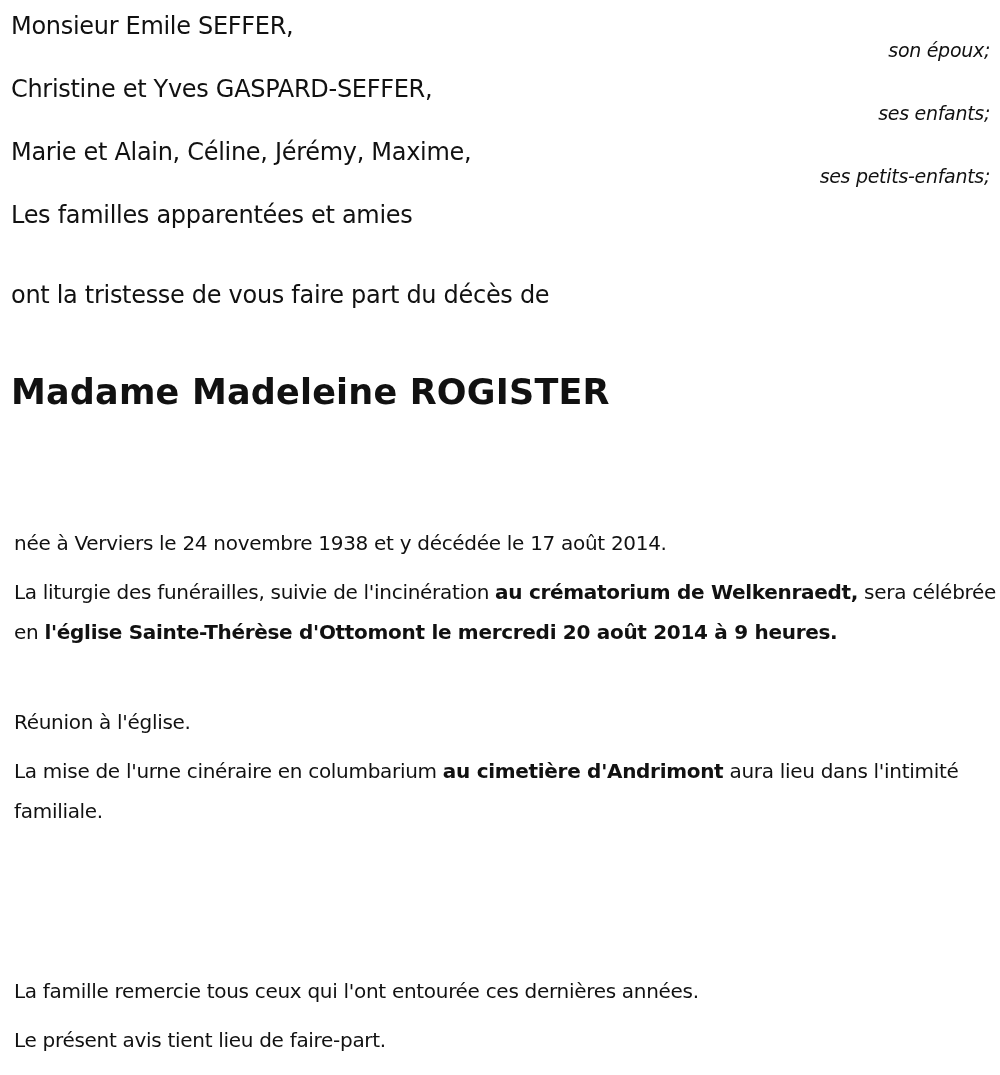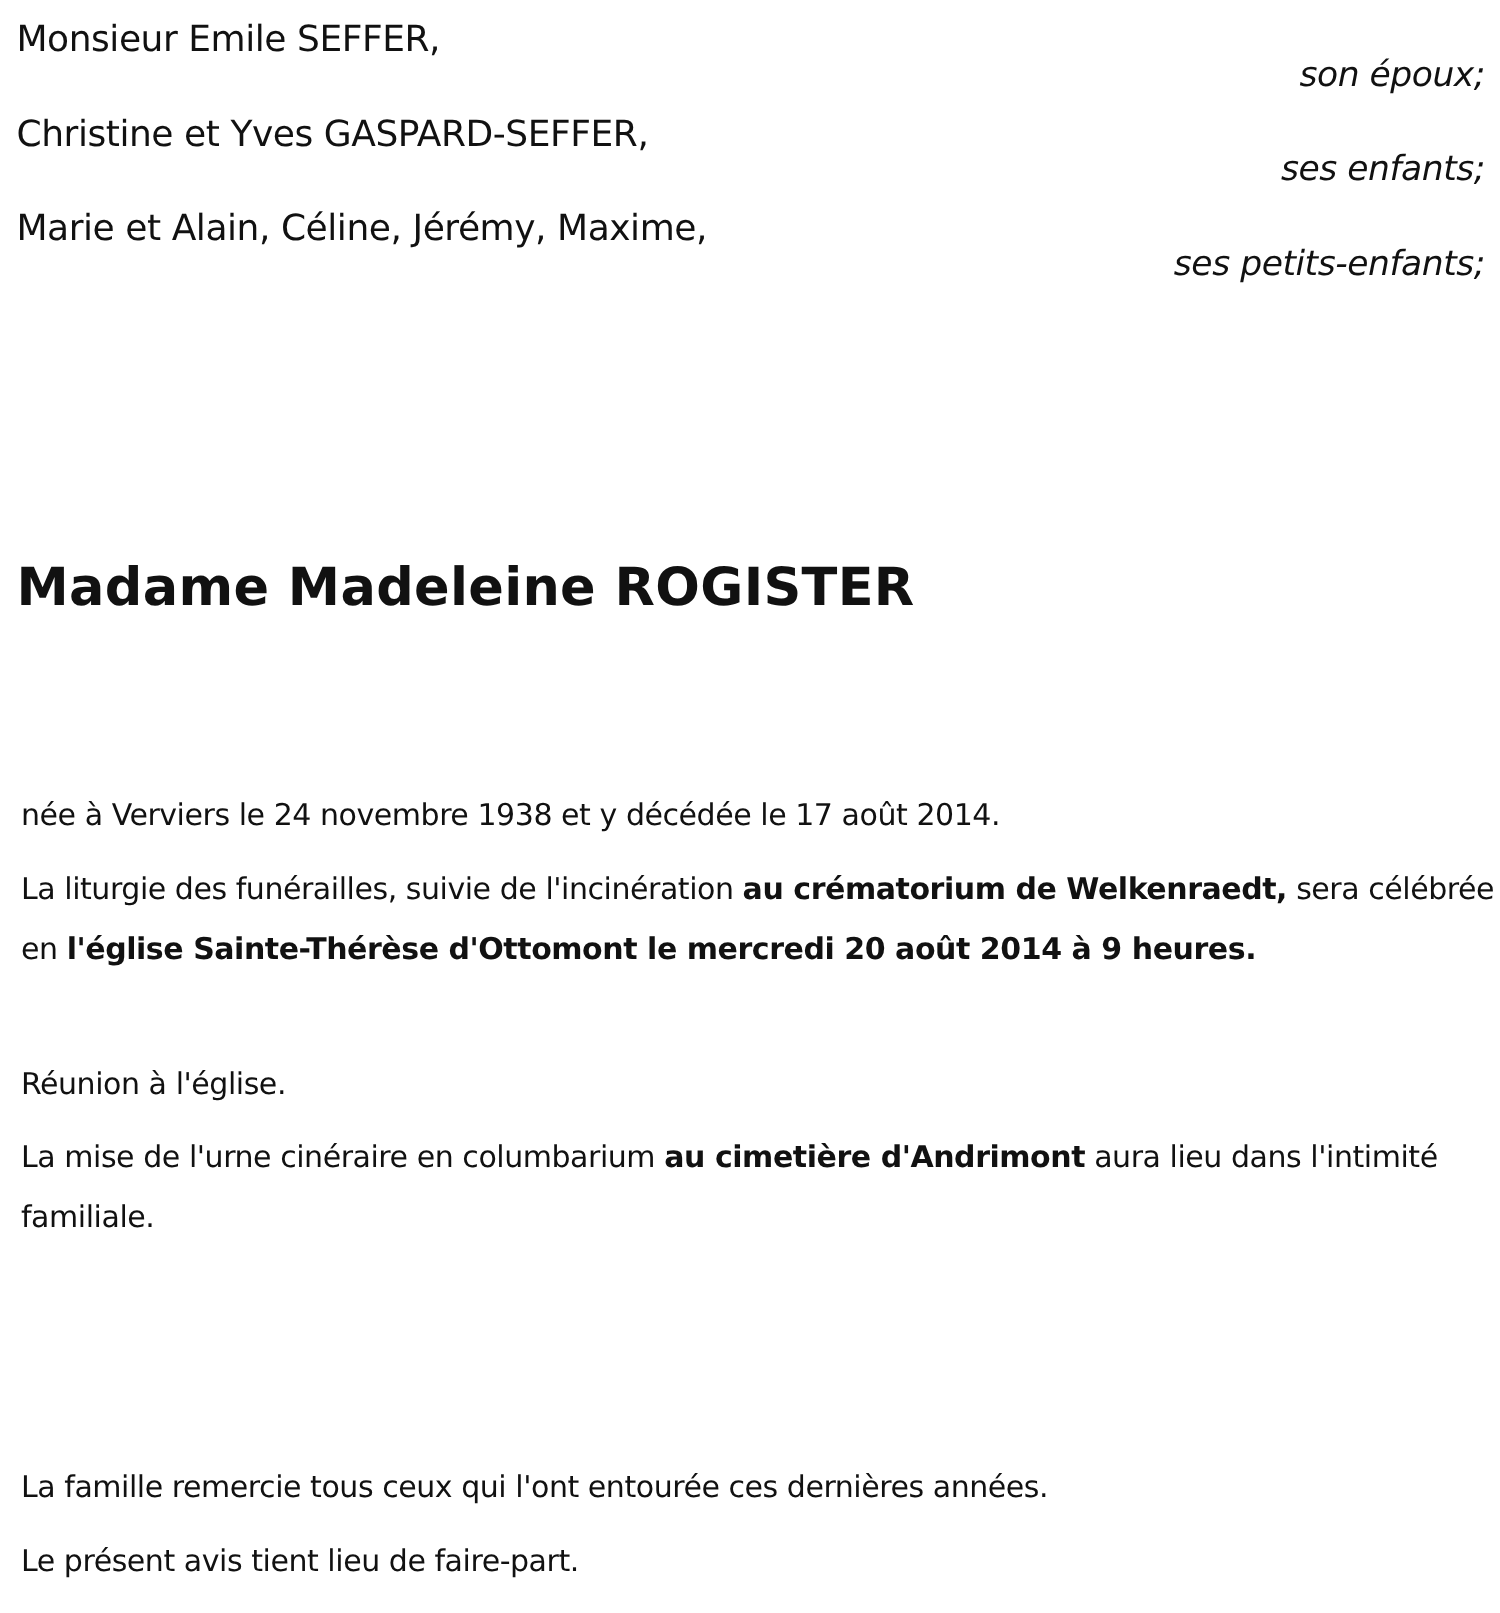--- a/index.html
+++ b/index.html
@@ -26,21 +26,21 @@
       left: 11px;
       white-space: nowrap;
       line-height: 28px;
     }
     .rel {
       position: absolute;
       right: 10px;
       font-style: italic;
       white-space: nowrap;
       line-height: 28px;
-      font-size: 23px;
+      font-size: 19px;
     }
     .name {
       position: absolute;
       left: 11px;
       top: 372px;
       font-size: 35px;
       font-weight: bold;
       line-height: 40px;
       letter-spacing: 0.2px;
       white-space: nowrap;
@@ -61,21 +61,23 @@
 
   <div class="line" style="top:12px;">Monsieur Emile SEFFER,</div>
   <div class="rel" style="top:36px;">son époux;</div>
 
   <div class="line" style="top:75px;">Christine et Yves GASPARD-SEFFER,</div>
   <div class="rel" style="top:99px;">ses enfants;</div>
 
   <div class="line" style="top:138px;">Marie et Alain, Céline, Jérémy, Maxime,</div>
   <div class="rel" style="top:162px;">ses petits-enfants;</div>
 
+  <div class="line" style="top:201px;">Les familles apparentées et amies</div>
 
+  <div class="line" style="top:281px;">ont la tristesse de vous faire part du décès de</div>
 
   <div class="name">Madame Madeleine ROGISTER</div>
 
 
   <div class="para" style="top:523px;">née à Verviers le 24 novembre 1938 et y décédée le 17 août 2014.</div>
 
   <div class="para" style="top:572px;"><span>La liturgie des funérailles, suivie de l'incinération </span><b>au crématorium de Welkenraedt,</b><span> sera célébrée en </span><b>l'église Sainte-Thérèse d'Ottomont le mercredi 20 août 2014 à 9 heures.</b></div>
 
   <div class="para" style="top:702px;">Réunion à l'église.</div>
 

